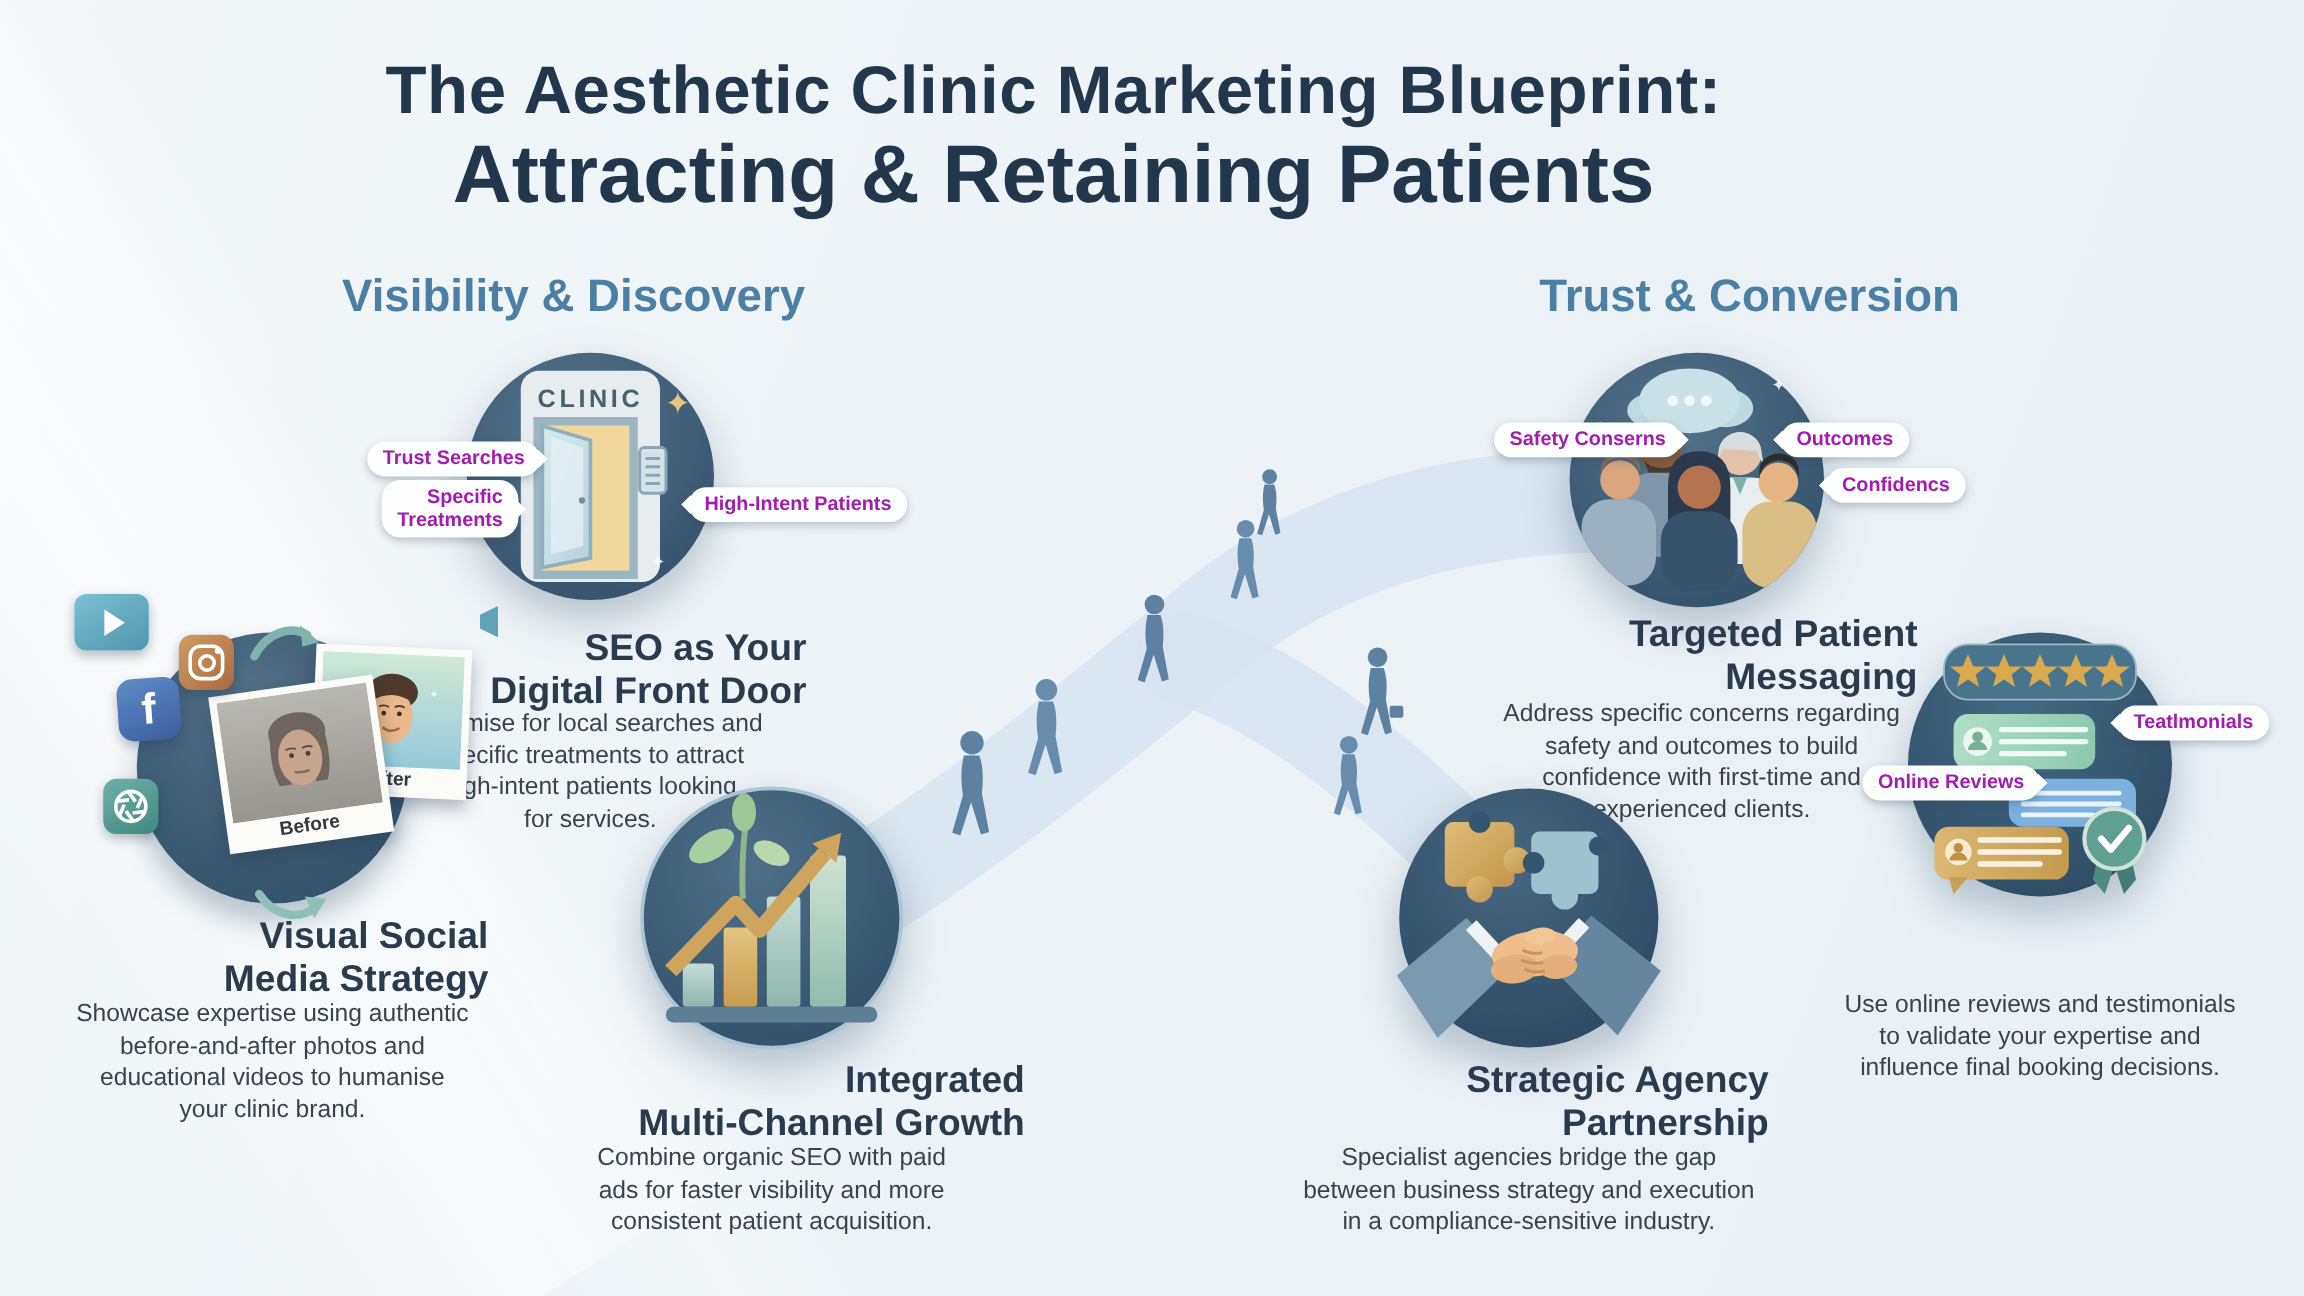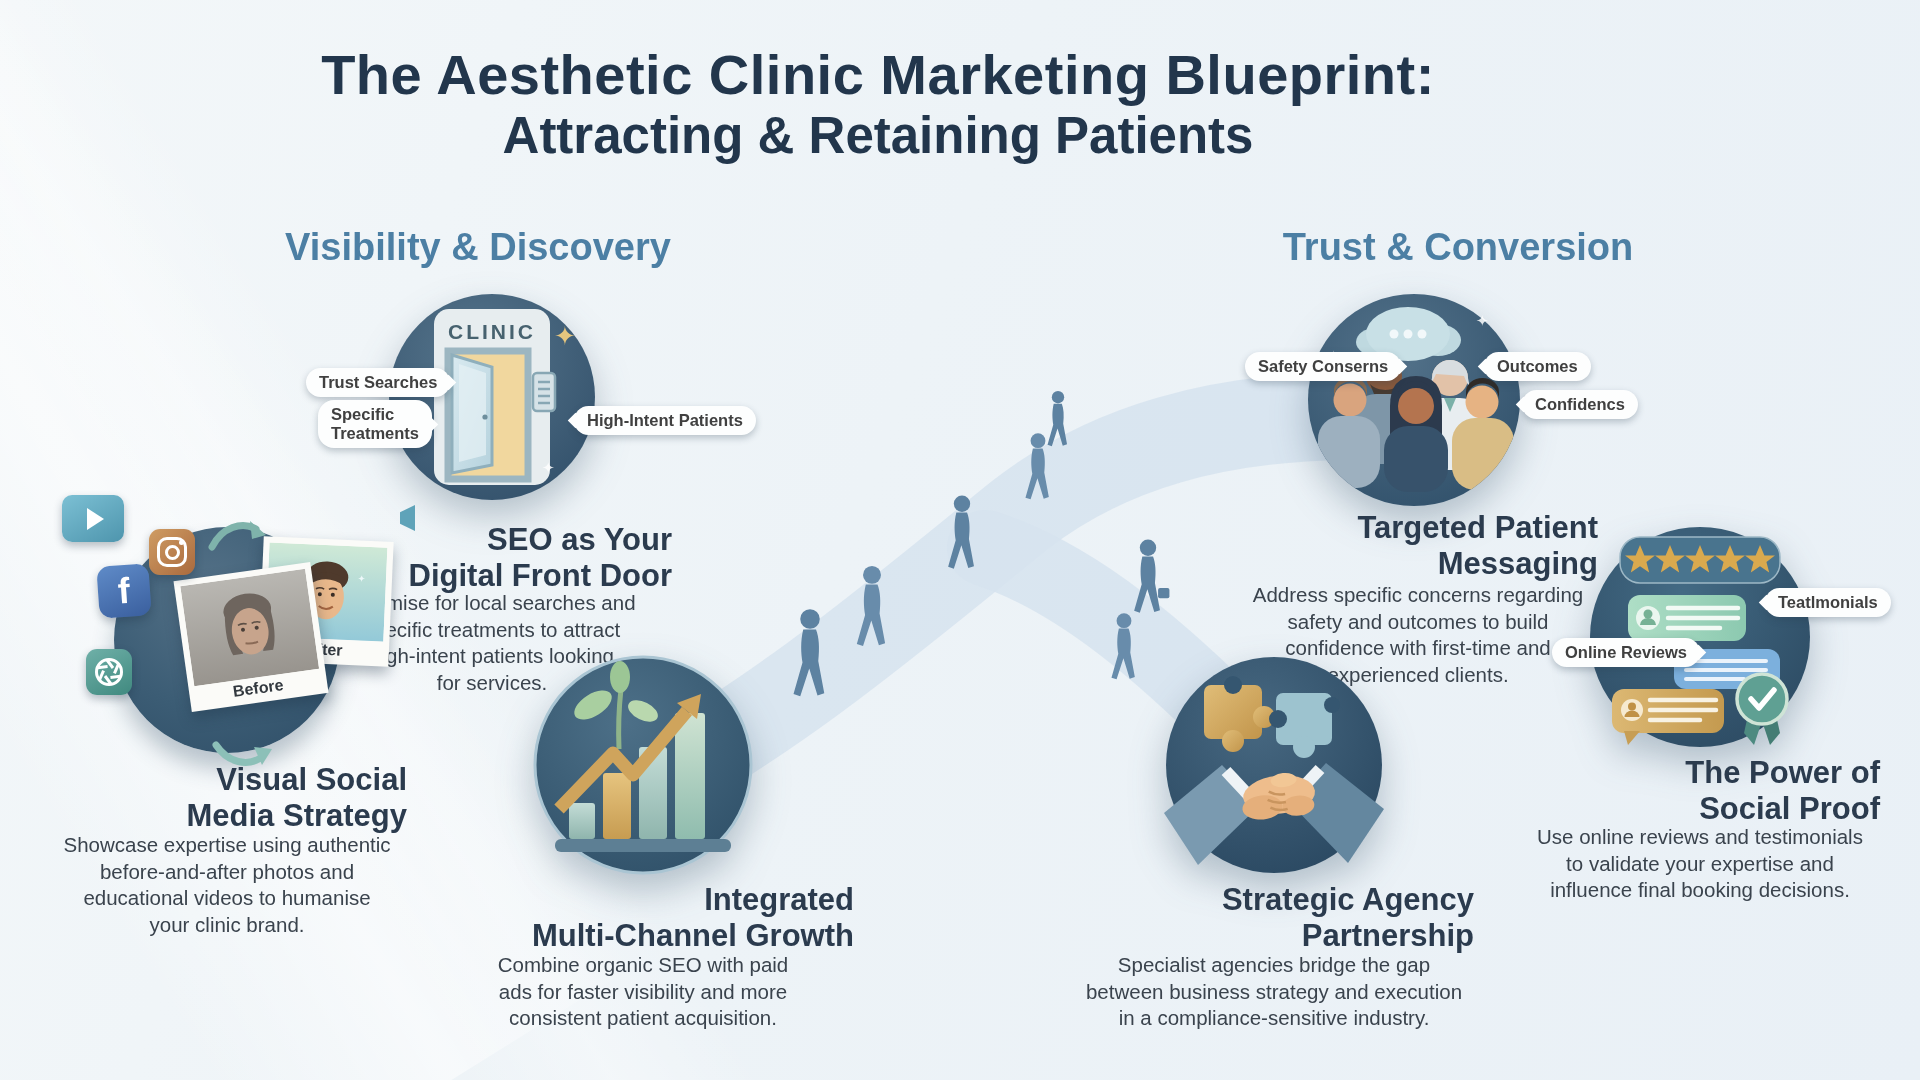--- a/index.html
+++ b/index.html
@@ -6,21 +6,21 @@
   html,body { width:1920px; height:1080px; overflow:hidden; }
   body { font-family:"Liberation Sans", sans-serif; }
   #canvas { position:relative; width:1920px; height:1080px;
             background:linear-gradient(110deg,#f3f7f9 0%, #edf3f7 45%, #e9f0f6 100%); overflow:hidden; }
   .streak { position:absolute; background:linear-gradient(90deg, rgba(255,255,255,0) 0%, rgba(255,255,255,.55) 50%, rgba(255,255,255,0) 100%); transform:rotate(-32deg); pointer-events:none; }
   .s1 { left:-180px; top:-400px; width:420px; height:1600px; }
   .s2 { left:120px; top:-300px; width:260px; height:1600px; opacity:.6; }
 
   .title { position:absolute; top:44px; left:0; width:1756px; text-align:center; color:#22364c; }
   .t1 { font-size:56px; font-weight:800; letter-spacing:.5px; line-height:1.12; }
-  .t2 { font-size:51px; font-weight:800; line-height:1.12; }
+  .t2 { font-size:68px; font-weight:800; line-height:1.12; }
 
   .colhead { position:absolute; top:226px; font-size:38px; font-weight:800; color:#4c7fa4; text-align:center; }
   #colhead-left { left:258px; width:440px; }
   #colhead-right { left:1238px; width:440px; }
 
   .icn { position:absolute; filter:drop-shadow(0 16px 18px rgba(44,72,95,.30)); }
   #seo-icon   { left:387px; top:292px; width:210px; height:210px; }
   #growth-icon{ left:533px; top:655px; width:220px; height:220px; }
   #msg-icon   { left:1300px; top:286px; width:228px; height:228px; }
   #hand-icon  { left:1164px; top:655px; width:220px; height:220px; }
@@ -34,23 +34,23 @@
   #social-d { left:27px;  top:832px; width:400px; }
   #growth-h { left:454px; top:882px; width:400px; }
   #growth-d { left:463px; top:952px; width:360px; }
   #msg-h { left:1238px; top:510px; width:360px; }
   #msg-d { left:1218px; top:582px; width:400px; }
   #partner-h { left:1074px; top:882px; width:400px; }
   #partner-d { left:1044px; top:952px; width:460px; }
   #proof-h { left:1520px; top:755px; width:360px; }
   #proof-d { left:1500px; top:824px; width:400px; }
 
-  .pill { position:absolute; background:#fdfefe; color:#404040; font-size:16.5px; font-weight:700;
+  .pill { position:absolute; background:#fdfefe; color:#a21caf; font-size:16.5px; font-weight:700;
           padding:5px 13px; border-radius:16px; box-shadow:0 3px 7px rgba(40,60,80,.28);
-          white-space:pre-line; text-align:left; line-height:1.15; z-index:6; }
+          white-space:pre-line; text-align:right; line-height:1.15; z-index:6; }
   .pill::after { content:""; position:absolute; width:11px; height:11px; background:#fdfefe; transform:rotate(45deg); top:50%; margin-top:-5px; }
   .tail-r::after { right:-4px; } .tail-l::after { left:-4px; }
   #pill-local { left:306px; top:368px; }
   #pill-specific { left:318px; top:400px; }
   #pill-highintent { left:574px; top:406px; }
   #pill-safety { left:1245px; top:352px; }
   #pill-outcomes { left:1484px; top:352px; }
   #pill-confidence { left:1522px; top:390px; }
   #pill-testimonials { left:1765px; top:588px; }
   #pill-reviews { left:1552px; top:638px; }
@@ -456,19 +456,17 @@
     </g>
     <g>
       <polygon points="48,78 62,84 54,108 44,96" fill="#4d8a80"></polygon>
       <polygon points="76,78 62,84 70,108 80,96" fill="#447d74"></polygon>
       <circle cx="62" cy="62" r="25" fill="#5fa093" stroke="#cfe4d6" stroke-width="3.5"></circle>
       <path d="M51,62 l8,9 l15,-18" stroke="#ffffff" stroke-width="5.5" fill="none" stroke-linecap="round" stroke-linejoin="round"></path>
     </g>
   </svg>
   <div class="pill tail-l" id="pill-testimonials">Teatlmonials</div>
   <div class="pill tail-r" id="pill-reviews">Online Reviews</div>
-  <div class="h2block" id="proof-h">The Power of
-Social Proof</div>
   <div class="desc" id="proof-d">Use online reviews and testimonials
 to validate your expertise and
 influence final booking decisions.</div>
 
 </div>
 
 </body></html>

